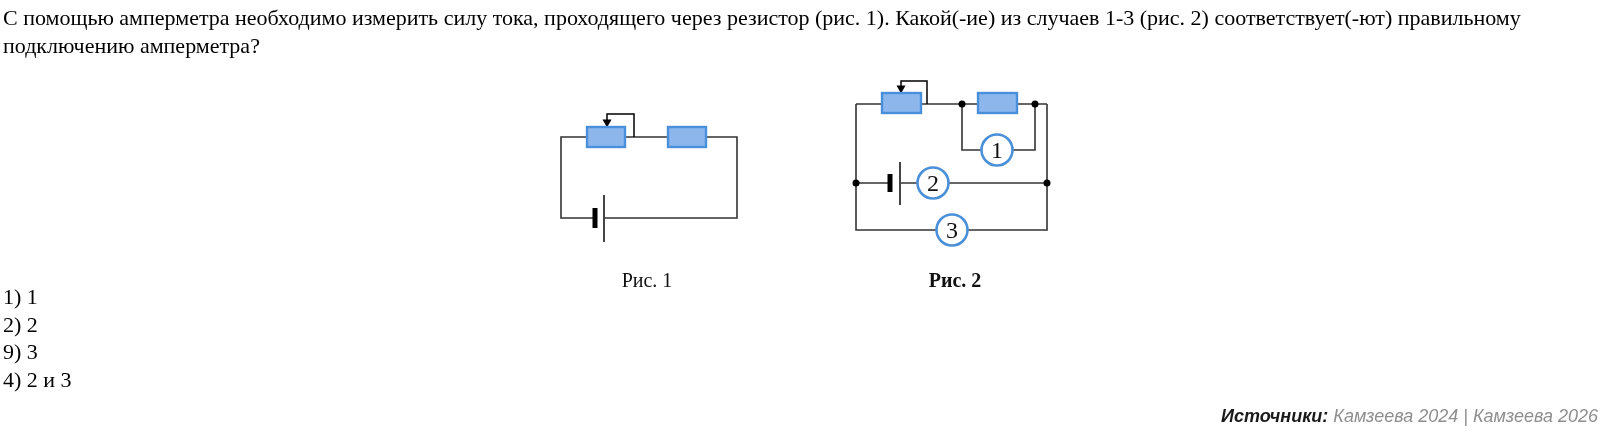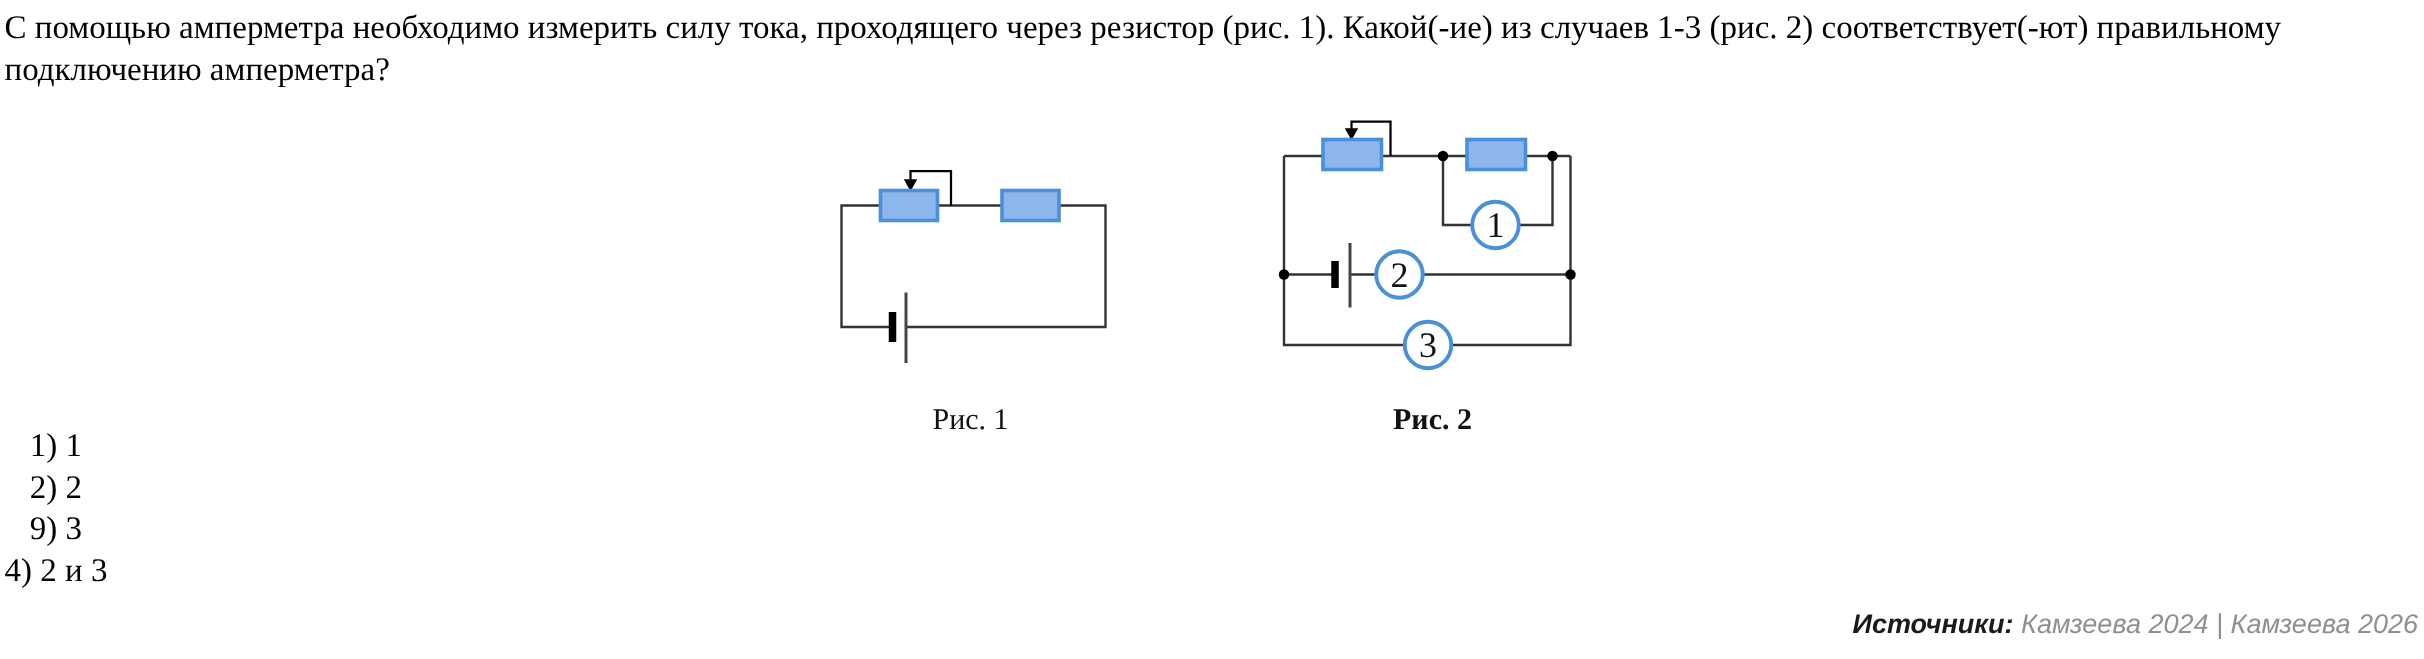--- a/index.html
+++ b/index.html
@@ -31,25 +31,24 @@
     font-size: 20px;
     color: #111;
   }
   .cap1 { left: 587px; }
   .cap2 { left: 895px; font-weight: bold; }
   .options {
     position: absolute;
     left: 3px; top: 283px;
     font-size: 22px;
     line-height: 27.5px;
-    text-align: center;
   }
   .source {
     position: absolute;
-    right: 4px; top: 406px;
+    right: 18px; top: 406px;
     font-family: "Liberation Sans", sans-serif;
     font-style: italic;
     font-size: 18px;
     white-space: nowrap;
   }
   .source-label { color: #1a1a1a; font-weight: 600; }
   .source-text  { color: #8f8f8f; }
 
   
   .wire        { stroke: var(--wire, #333333); stroke-width: 1.6; fill: none; }

